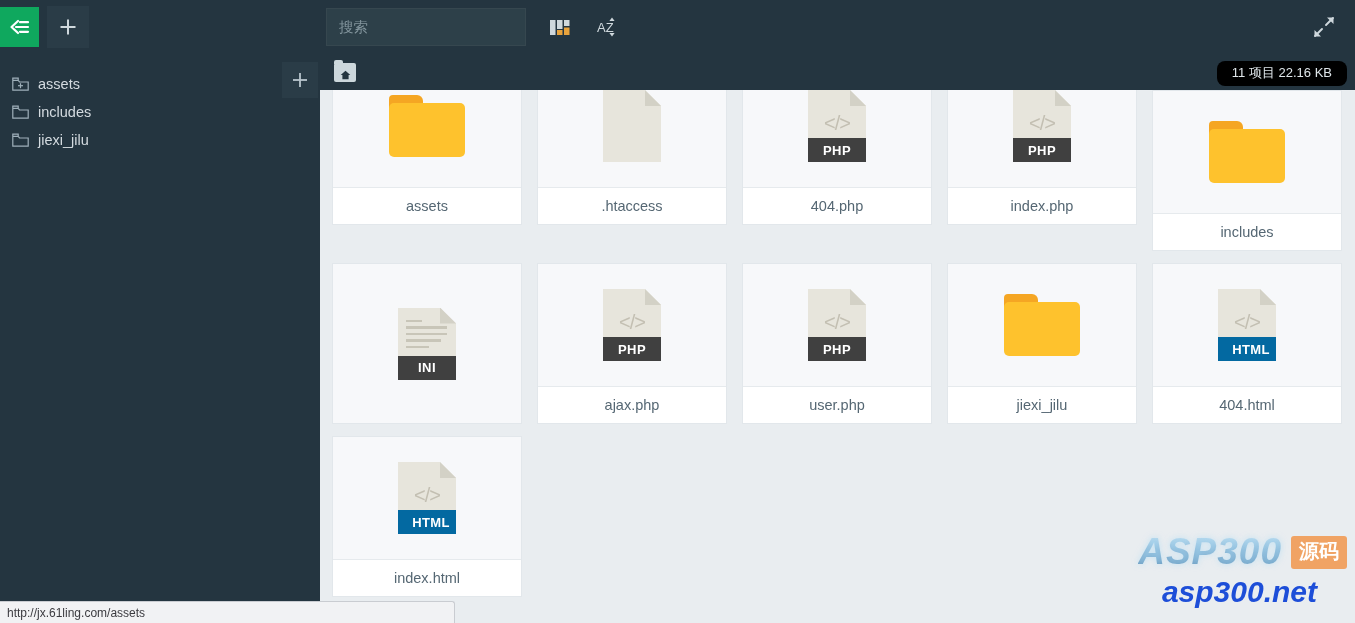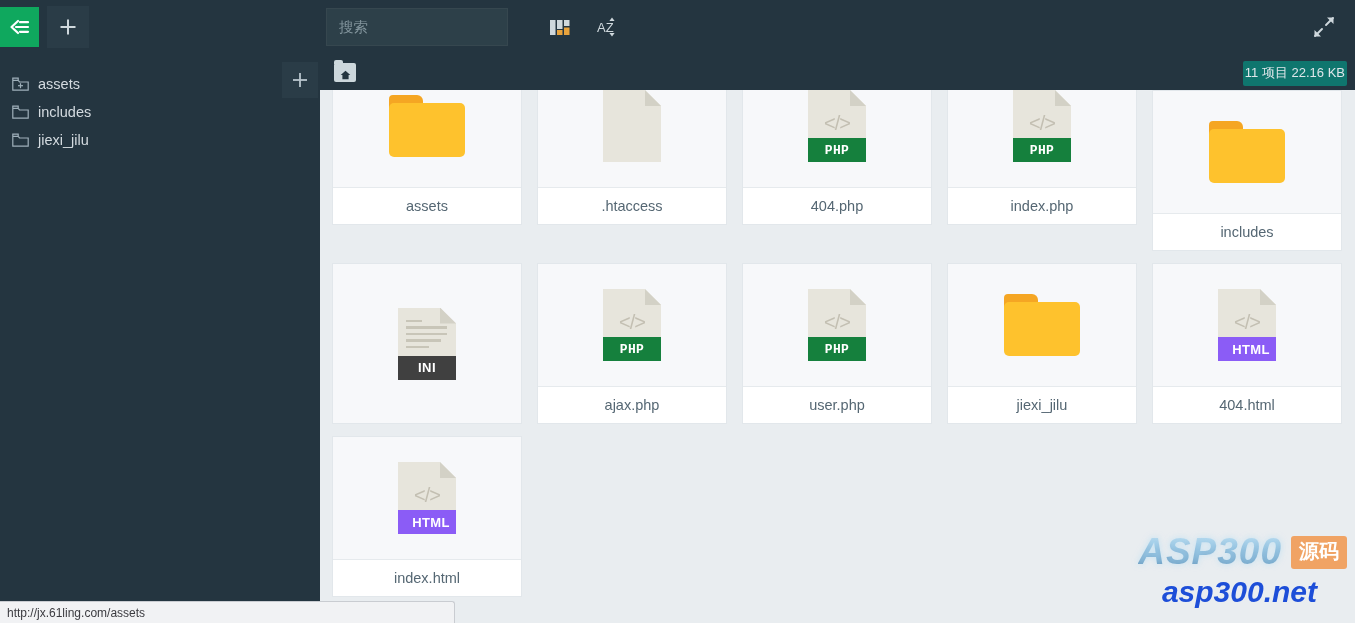--- a/index.html
+++ b/index.html
@@ -25,21 +25,21 @@
     cursor: pointer;
   }
   .tb-plus {
     width: 42px; height: 42px; margin-left: 8px;
     background: #2a3c47;
     display: flex; align-items: center; justify-content: center;
     cursor: pointer;
   }
   .tb-search {
     position: absolute; left: 326px; top: 8px;
-    width: 182px; height: 38px;
+    width: 200px; height: 38px;
     background: #2d4049;
     border: 1px solid #36474f;
     color: #8fa0a8;
     font-size: 14.5px;
     padding: 0 12px;
     outline: none;
   }
   .tb-search::placeholder { color: #84969e; }
   .tb-icon-btn {
     position: absolute; top: 12px;
@@ -97,25 +97,25 @@
     cursor: pointer;
     position: relative;
   }
   .crumb-home:before {
     content: ""; position: absolute; top: -3px; left: 0;
     width: 9px; height: 4px; background: #ccd7dc;
     border-radius: 2px 2px 0 0;
   }
   .meta-pill {
     position: absolute; right: 8px; top: 7px;
-    background: #0f766e;
+    background: #000000;
     color: #dfe6ea;
     font-size: 13px;
-    padding: 3px 2px 4px;
-    border-radius: 2px;
+    padding: 3px 15px 4px;
+    border-radius: 8px;
     white-space: nowrap;
   }
 
   
   .grid {
     position: absolute; top: 36px; left: 0;
     width: 1035px; height: 533px;
     padding: 0 0 0 12px;
     display: flex; flex-wrap: wrap;
     align-content: flex-start;
@@ -184,22 +184,22 @@
     display: block; height: 2.5px; margin-bottom: 4px;
     background: #c8c5b8;
   }
   .ic-doc .band {
     position: absolute; left: 0; bottom: 0;
     width: 100%; height: 24px;
     display: flex; align-items: center; justify-content: center;
     color: #ffffff; font-size: 13px; font-weight: bold;
     letter-spacing: 0.4px;
   }
-  .band-php  { background: #15803d; font-family: Liberation Mono, monospace; }
-  .band-html { background: #8b5cf6; padding-left: 8px; }
+  .band-php  { background: #404040; }
+  .band-html { background: #0369a1; padding-left: 8px; }
   .band-ini  { background: #404040; text-align: right; }
 
   
   .statusbar {
     position: absolute; left: 0; bottom: 0;
     width: 455px; height: 22px;
     background: #f1f2f4;
     border: 1px solid #c9ccd1;
     border-left: none; border-bottom: none;
     border-radius: 0 3px 0 0;

